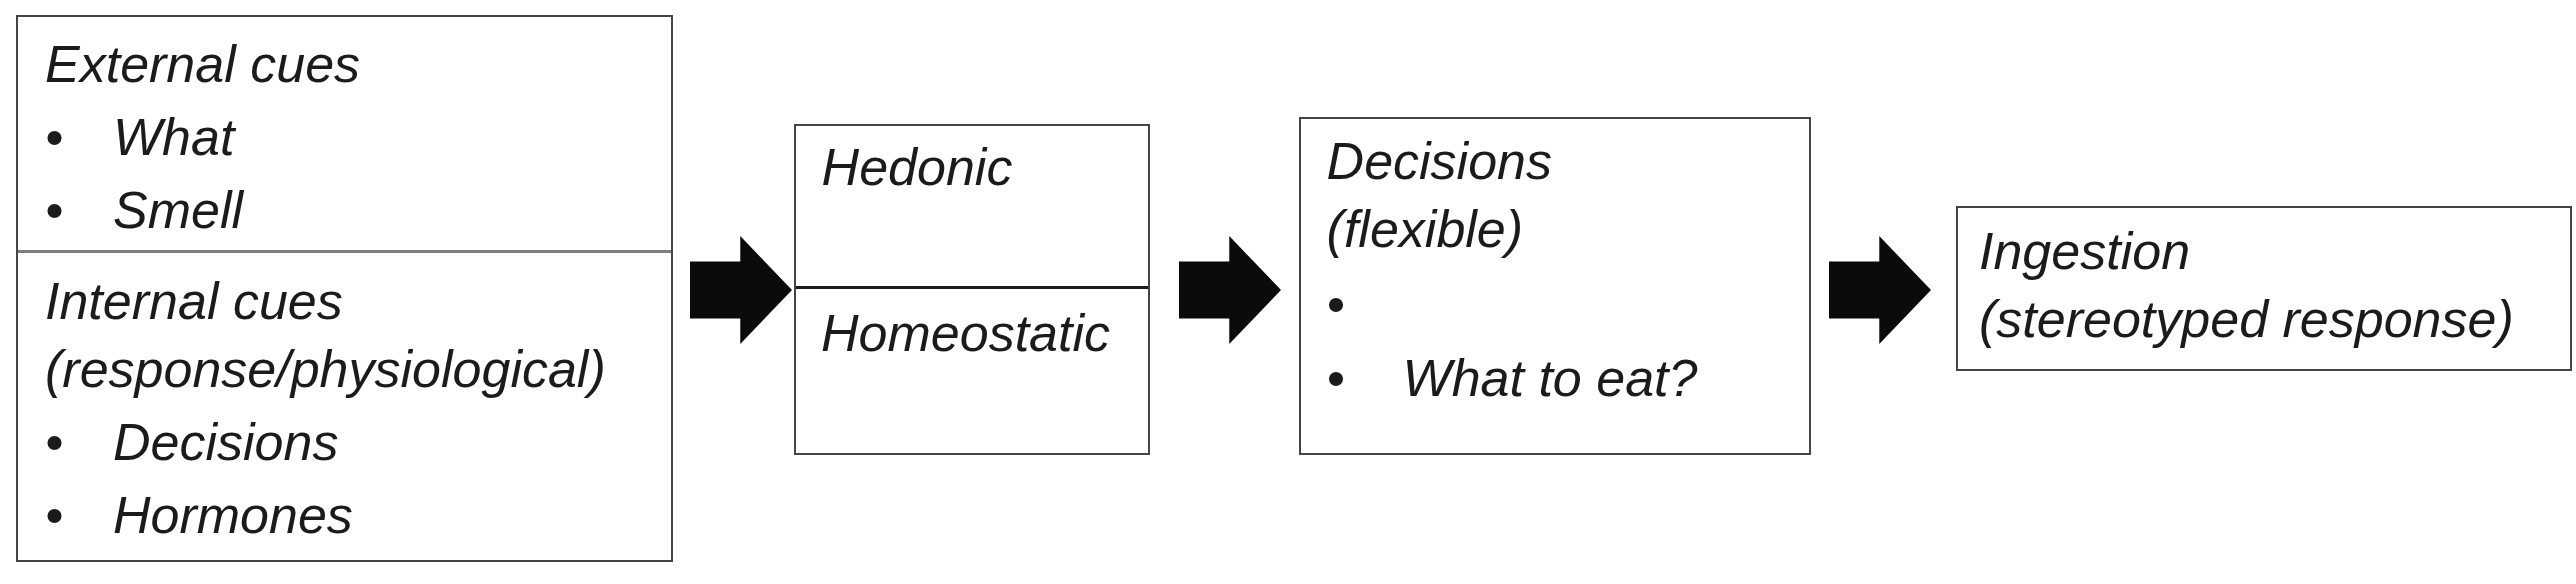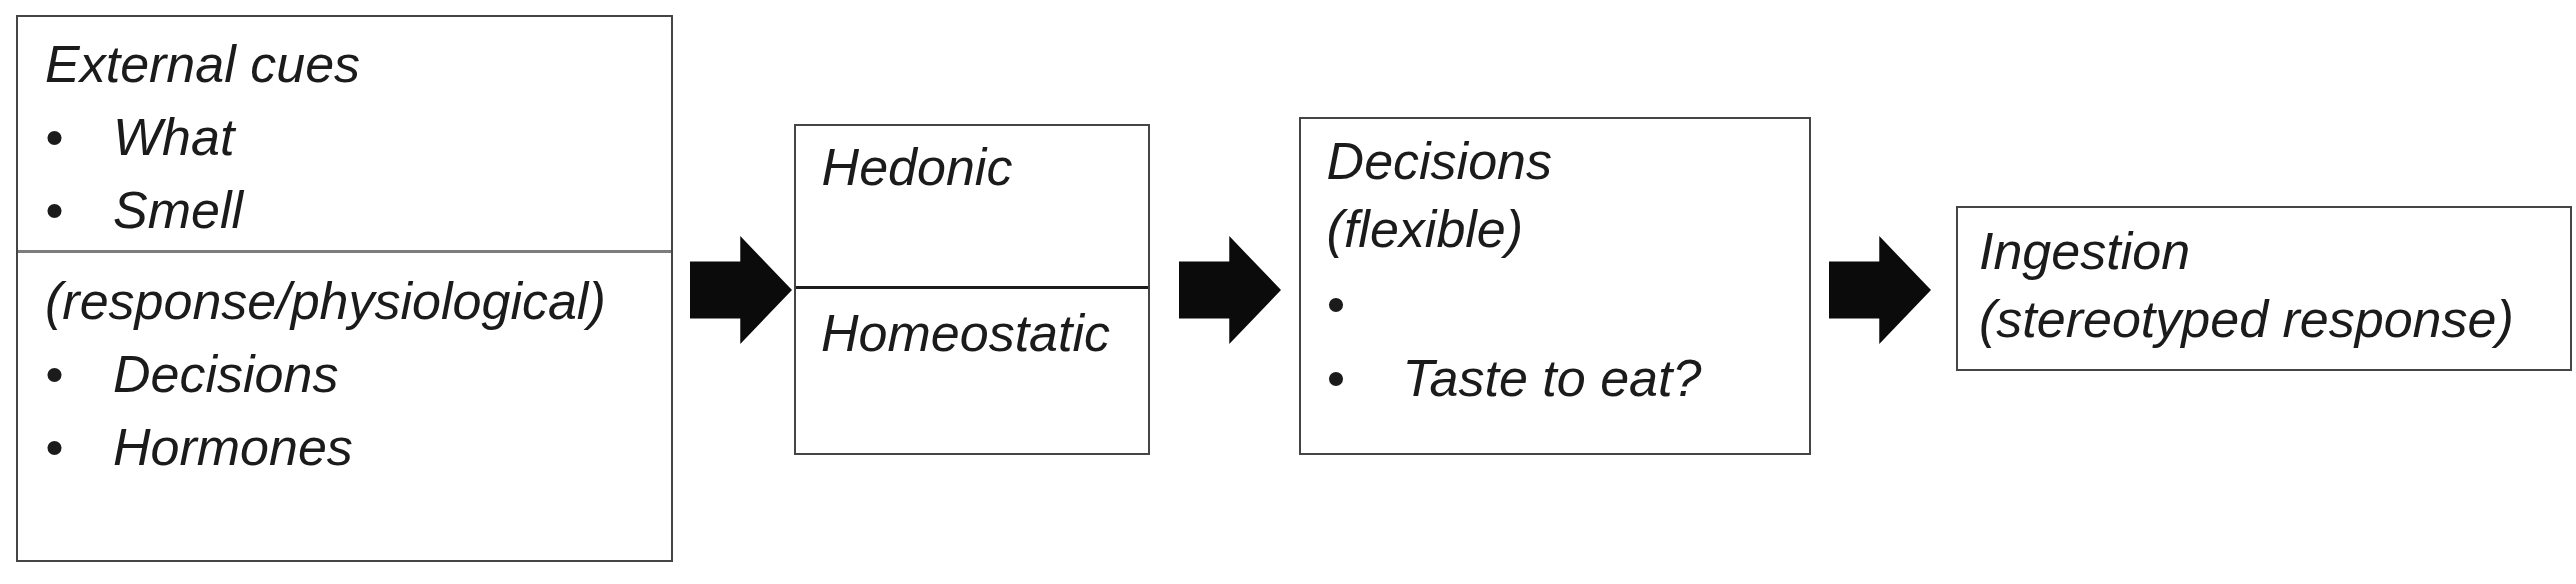--- a/index.html
+++ b/index.html
@@ -79,20 +79,21 @@
           <span class="marker">•</span>
           <span>What</span>
         </li>
         <li class="bullet">
           <span class="marker">•</span>
           <span>Smell</span>
         </li>
       </ul>
     </div>
     <div class="sec sec-internal">
+      <div class="line">Internal cues</div>
       <div class="line">(response/physiological)</div>
       <ul class="plain">
         <li class="bullet">
           <span class="marker">•</span>
           <span>Decisions</span>
         </li>
         <li class="bullet">
           <span class="marker">•</span>
           <span>Hormones</span>
         </li>
@@ -123,21 +124,21 @@
 
   <div class="box box-decisions">
     <div class="line">Decisions</div>
     <div class="line">(flexible)</div>
     <ul class="plain">
       <li class="bullet">
         <span class="marker">•</span>
       </li>
       <li class="bullet">
         <span class="marker">•</span>
-        <span>Taste to eat?</span>
+        <span>What to eat?</span>
       </li>
     </ul>
   </div>
 
   <div class="flow-arrow arrow-3">
     <svg viewBox="0 0 140 148" aria-hidden="true">
       <polygon points="0,35 69,35 69,0 140,74 69,148 69,113 0,113"></polygon>
     </svg>
   </div>
 

